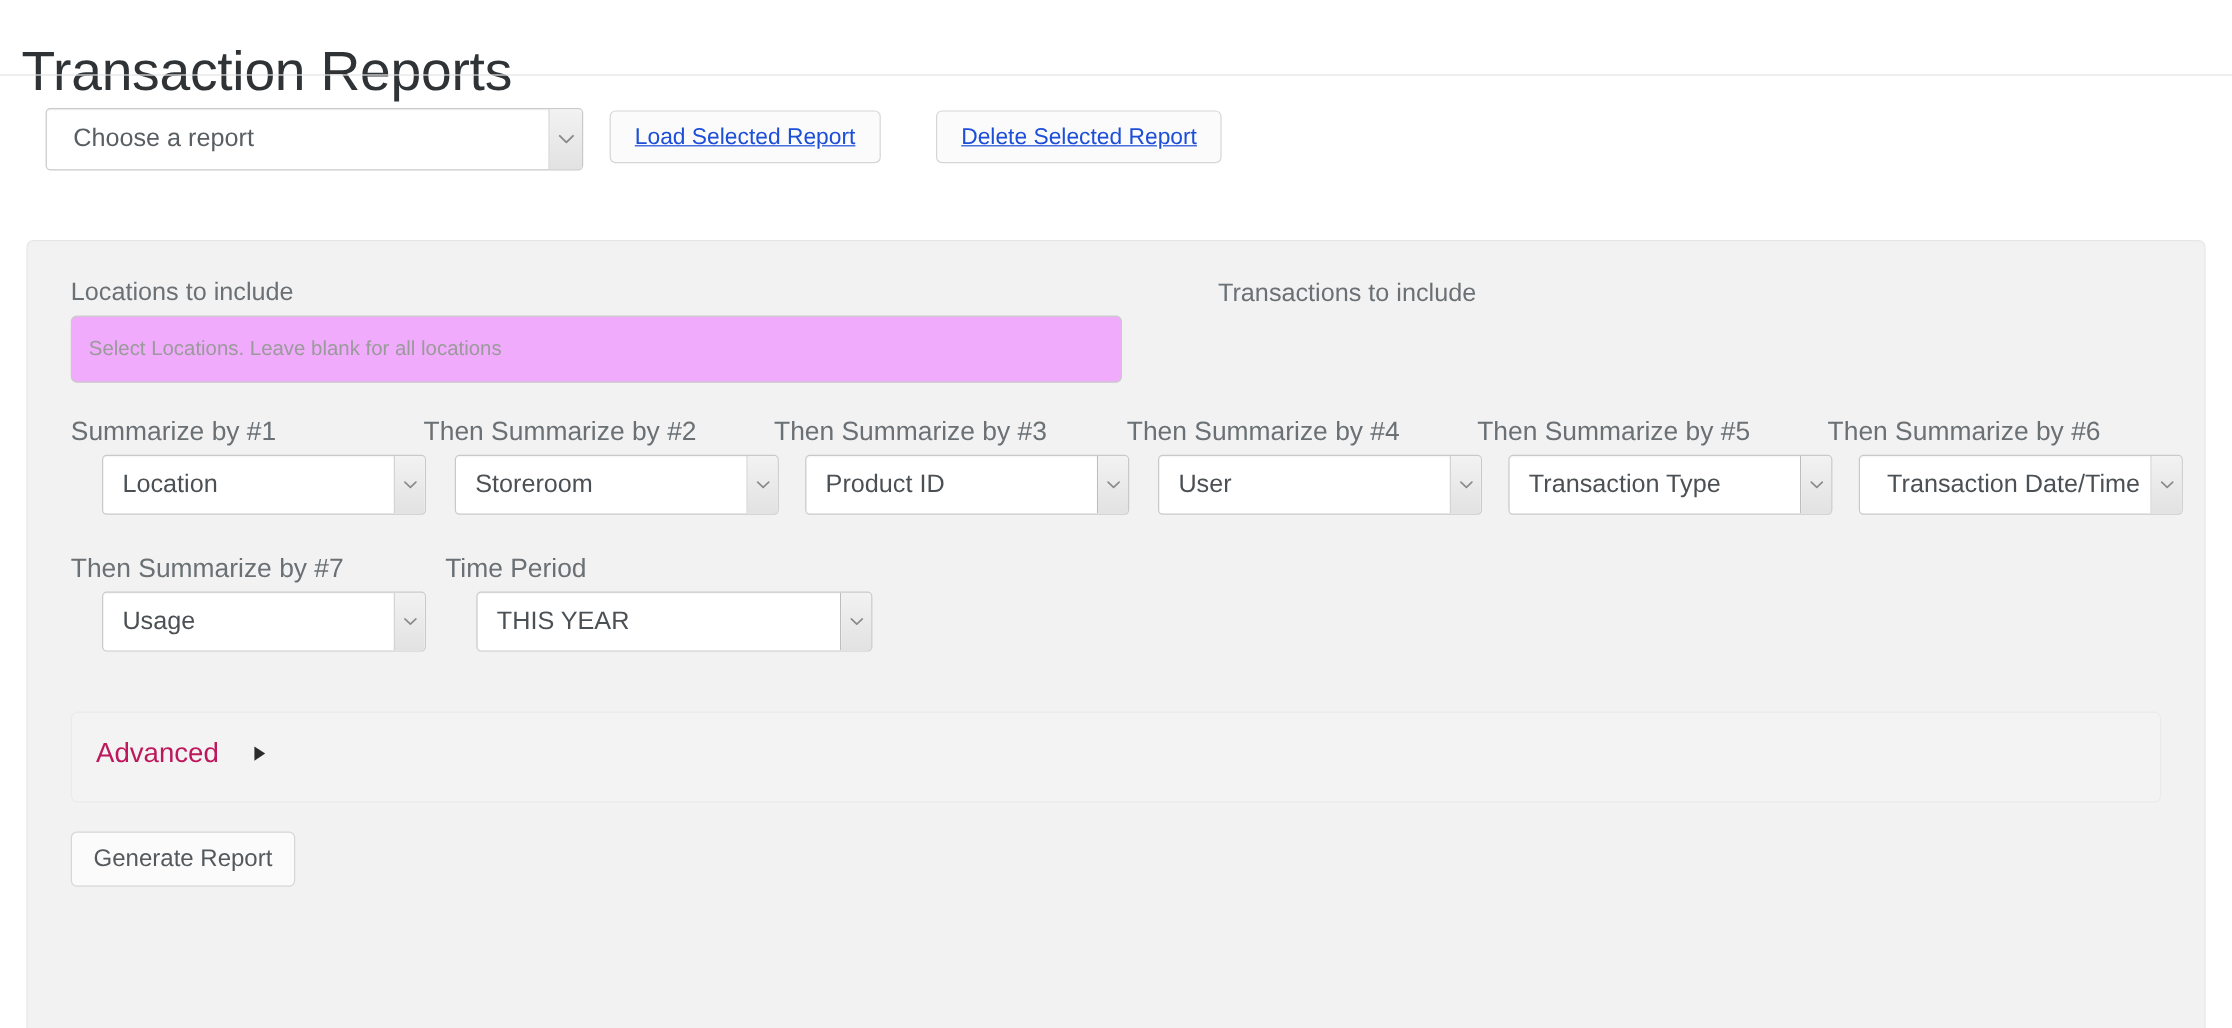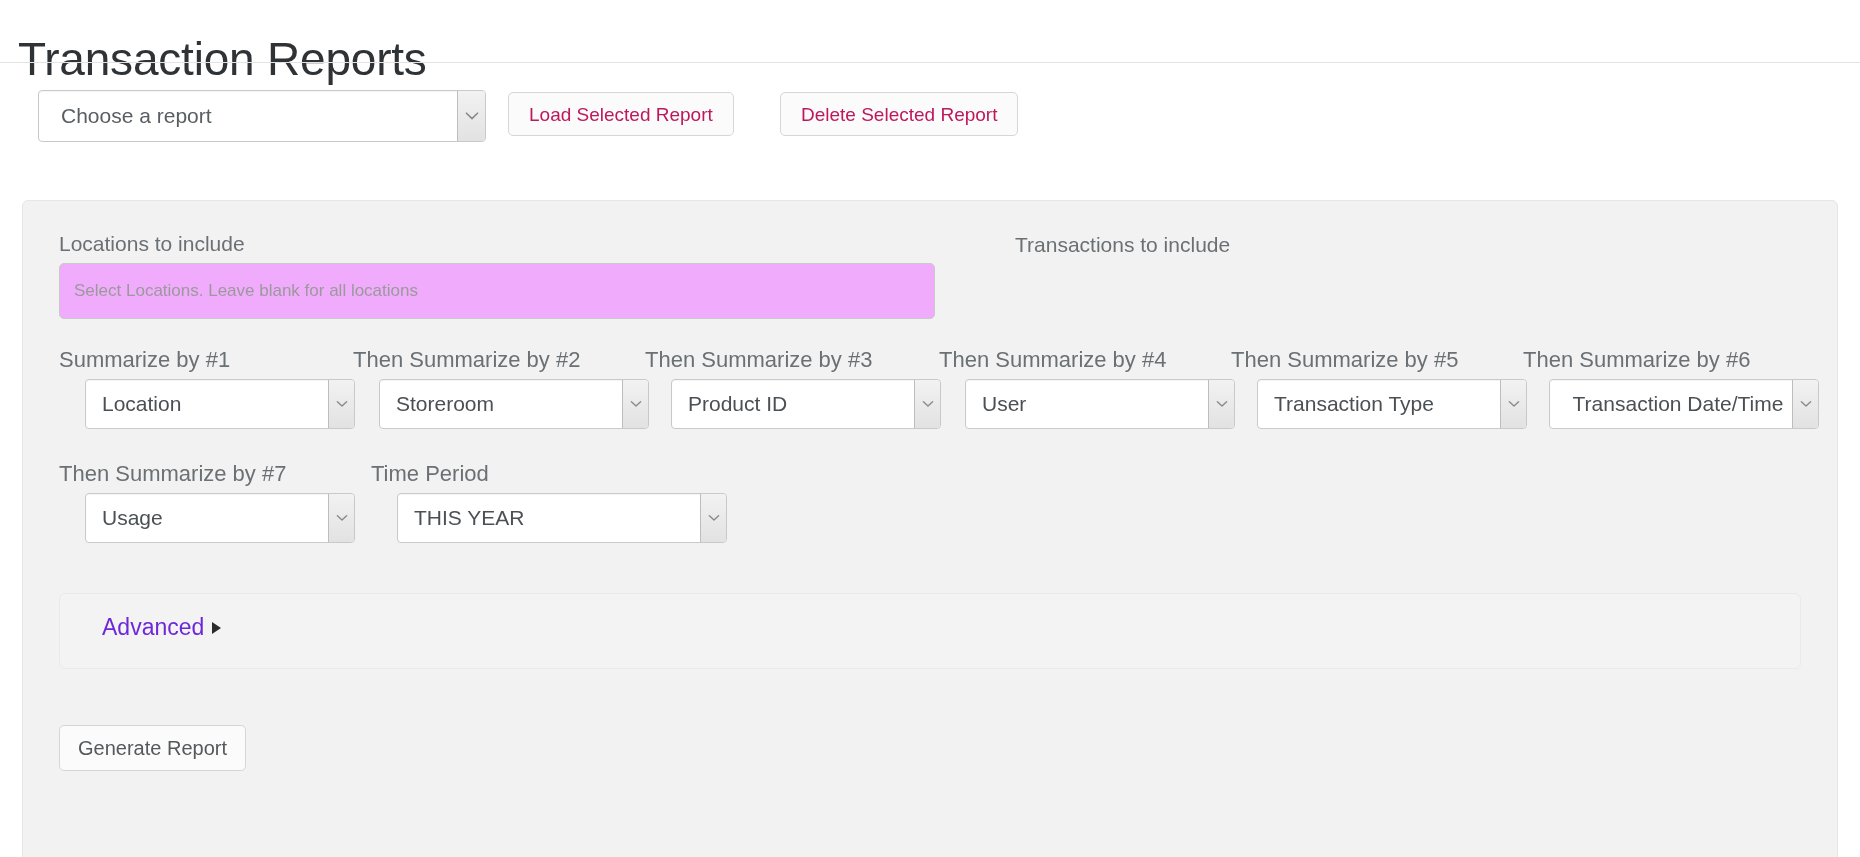--- a/index.html
+++ b/index.html
@@ -81,30 +81,31 @@
     justify-content: center;
   }
   .sel-arrow svg { display: block; }
 
   .btn {
     position: absolute;
     box-sizing: border-box;
     background: #fbfbfb;
     border: 1px solid #d6d6d6;
     border-radius: 5px;
-    color: #be185d;
+    color: #1d4ed8;
     font-size: 19px;
     font-family: "Liberation Sans", sans-serif;
     line-height: 1;
     padding: 0 20px;
     cursor: pointer;
     white-space: nowrap;
     display: flex;
     align-items: center;
     justify-content: center;
+    text-decoration: underline;
   }
   .btn-load { left: 508px; top: 2px; height: 44px; }
   .btn-delete { left: 780px; top: 2px; height: 44px; }
 
   
   .panel {
     position: absolute;
     left: 22px;
     top: 200px;
     width: 1816px;
@@ -212,25 +213,24 @@
     box-sizing: border-box;
     background: #f3f3f3;
     border: 1px solid #eaeaea;
     border-radius: 6px;
   }
   .advanced-link {
     position: absolute;
     left: 20px;
     top: 22px;
     font-size: 23px;
-    color: #6d28d9;
+    color: #be185d;
     cursor: pointer;
     line-height: 1;
     white-space: nowrap;
-    margin-left: 22px;
   }
   .advanced-caret {
     position: absolute;
     left: 152px;
     top: 28px;
     width: 0;
     height: 0;
     border-left: 9px solid #2b2b2b;
     border-top: 6px solid transparent;
     border-bottom: 6px solid transparent;
@@ -247,21 +247,20 @@
     border: 1px solid #d6d6d6;
     border-radius: 5px;
     color: #55595c;
     font-size: 20px;
     font-family: "Liberation Sans", sans-serif;
     padding: 0 18px;
     cursor: pointer;
     white-space: nowrap;
     display: flex;
     align-items: center;
-    margin-top: 32px;
   }
 </style>
 </head>
 <body>
 
 <div id="page">
 
   <h1 class="page-title">Transaction Reports</h1>
   <div class="title-rule"></div>
 

